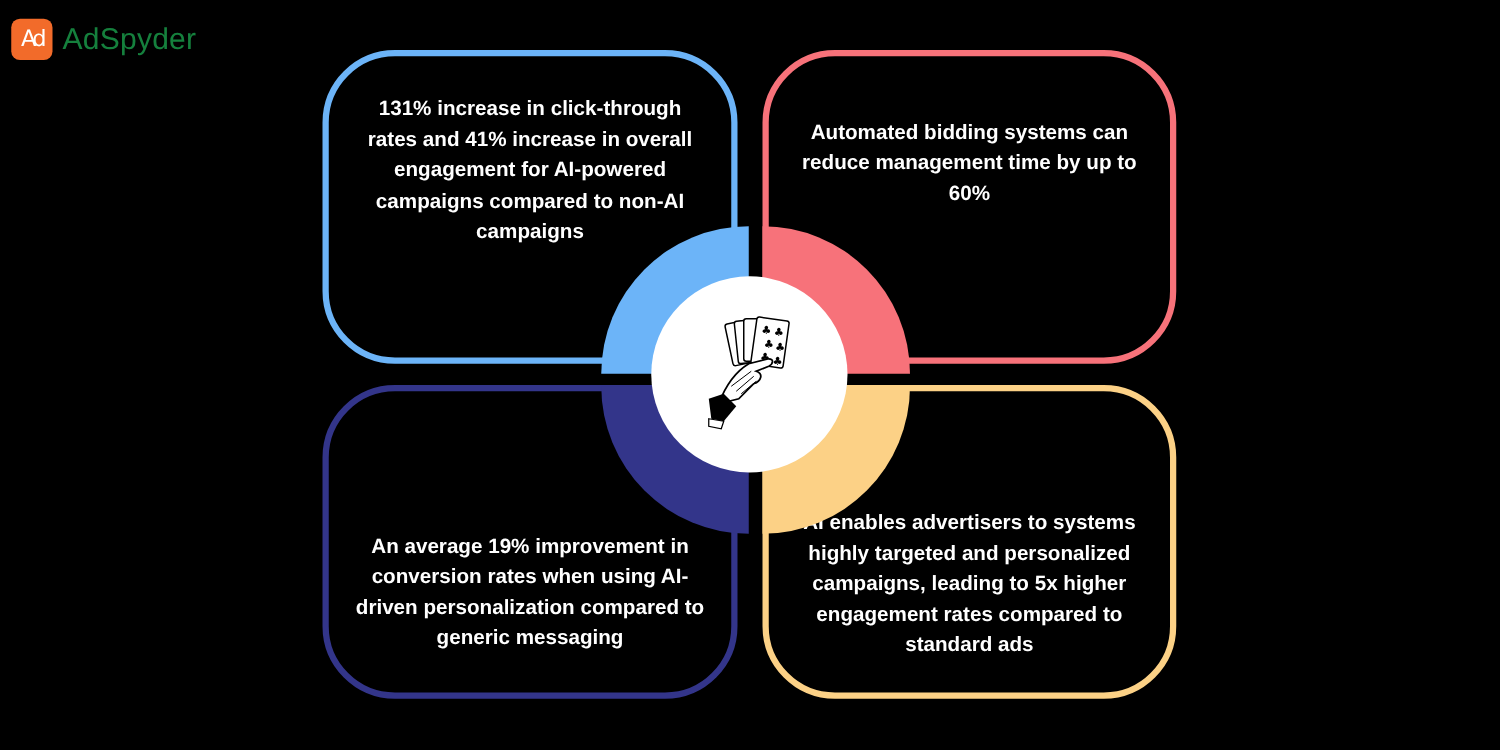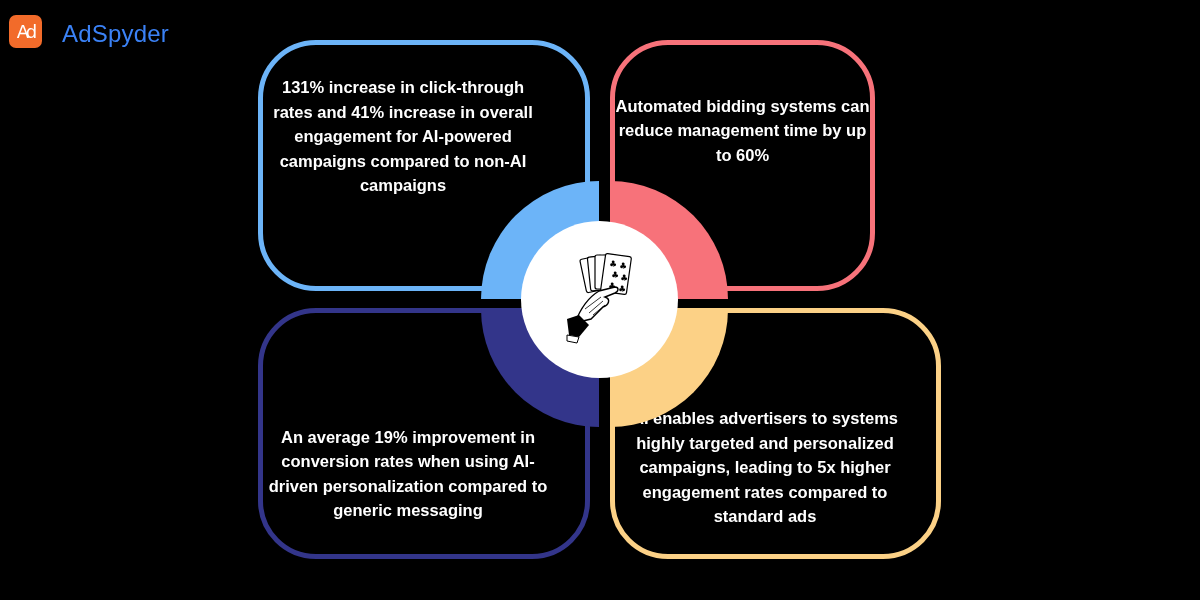--- a/index.html
+++ b/index.html
@@ -1,37 +1,37 @@
 <!DOCTYPE html>
 <html><head>
 <meta charset="utf-8">
 <style>
   html, body { margin: 0; padding: 0; }
   body {
     width: 1200px; height: 600px; background: #000; position: relative; overflow: hidden;
     font-family: "DejaVu Sans", sans-serif;
   }
-  .logo { position: absolute; left: 9px; top: 15px; display: flex; align-items: flex-end; gap: 20px; }
+  .logo { position: absolute; left: 9px; top: 15px; display: flex; align-items: center; gap: 8px; }
   .logo-mark {
     width: 33px; height: 33px; background: #f26b2a; border-radius: 7px; position: relative;
   }
   .logo-mark span {
     position: absolute; left: 0; top: 0; width: 33px; height: 33px; color: #fff;
     font-family: "DejaVu Sans", sans-serif; font-size: 18px; line-height: 33px; text-align: center; letter-spacing: -3px;
   }
-  .logo-text { color: #3b82f6; font-family: "Liberation Sans", sans-serif; font-size: 24px; font-weight: normal; letter-spacing: 0.2px; }
+  .logo-text { color: #15803d; font-family: "Liberation Sans", sans-serif; font-size: 24px; font-weight: normal; letter-spacing: 0.2px; }
   .box {
     position: absolute; box-sizing: border-box; border: 5px solid; border-radius: 58px; background: #000;
-    display: flex; align-items: center; text-align: center;
+    display: flex; align-items: center; justify-content: center; text-align: center;
   }
   .box p {
     margin: 0; color: #fff; font-family: "Liberation Sans", sans-serif; font-weight: bold; font-size: 16.5px; line-height: 24.5px;
   }
   #b1 { left: 258px; top: 40px; width: 332px; height: 251px; border-color: #6cb4f8; }
-  #b2 { left: 610px; top: 40px; width: 265px; height: 251px; border-color: #f7727a; }
+  #b2 { left: 610px; top: 40px; width: 331px; height: 251px; border-color: #f7727a; }
   #b3 { left: 258px; top: 308px; width: 332px; height: 251px; border-color: #33358a; }
   #b4 { left: 610px; top: 308px; width: 331px; height: 251px; border-color: #fcd186; }
   #b1 p { width: 280px; margin-top: -58px; }
   #b2 p { width: 280px; margin-top: -70px; }
   #b3 p { width: 290px; margin-top: 80px; }
   #b4 p { width: 300px; margin-top: 68px; }
   .quad { position: absolute; width: 118px; height: 118px; }
   #q1 { left: 481px; top: 181px; background: #6cb4f8; border-top-left-radius: 118px; }
   #q2 { left: 610px; top: 181px; background: #f7727a; border-top-right-radius: 118px; }
   #q3 { left: 481px; top: 309px; background: #33358a; border-bottom-left-radius: 118px; }

